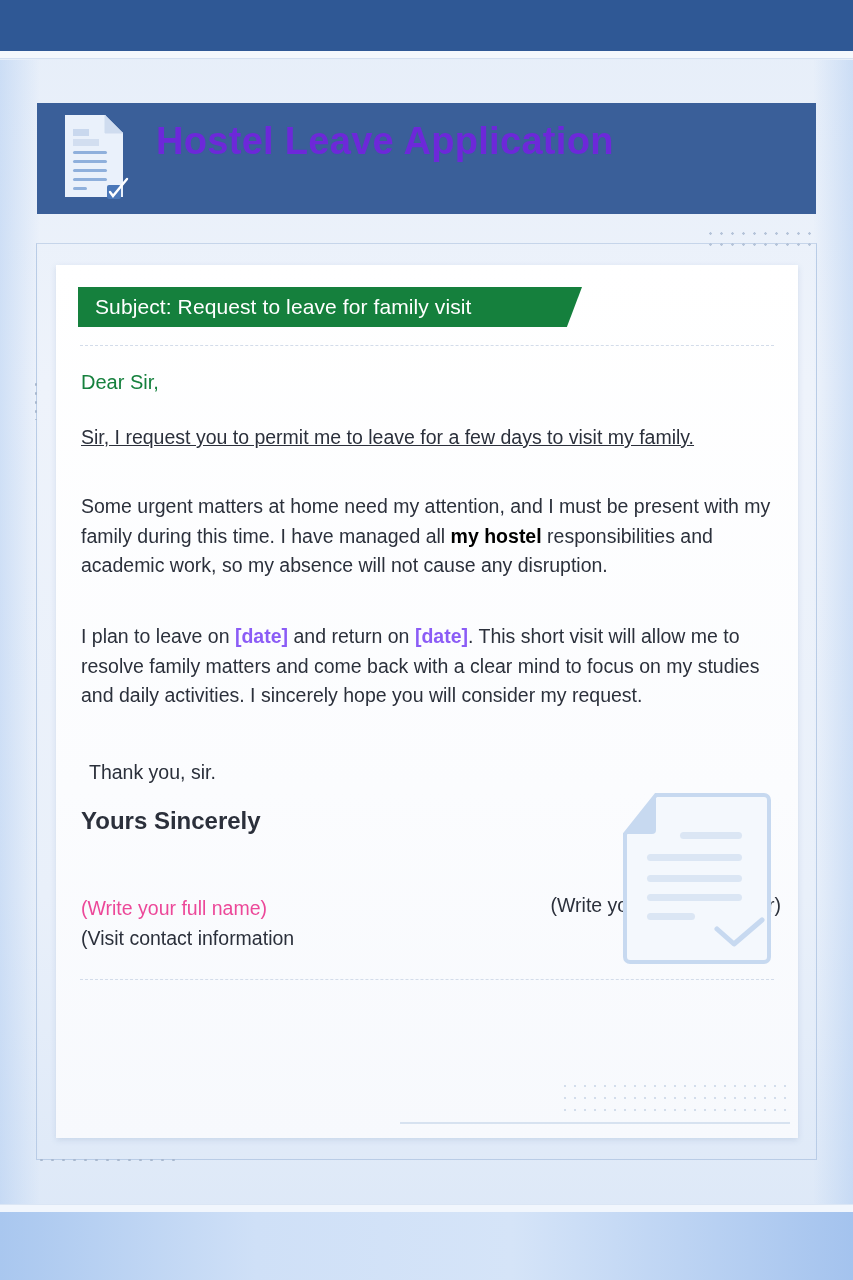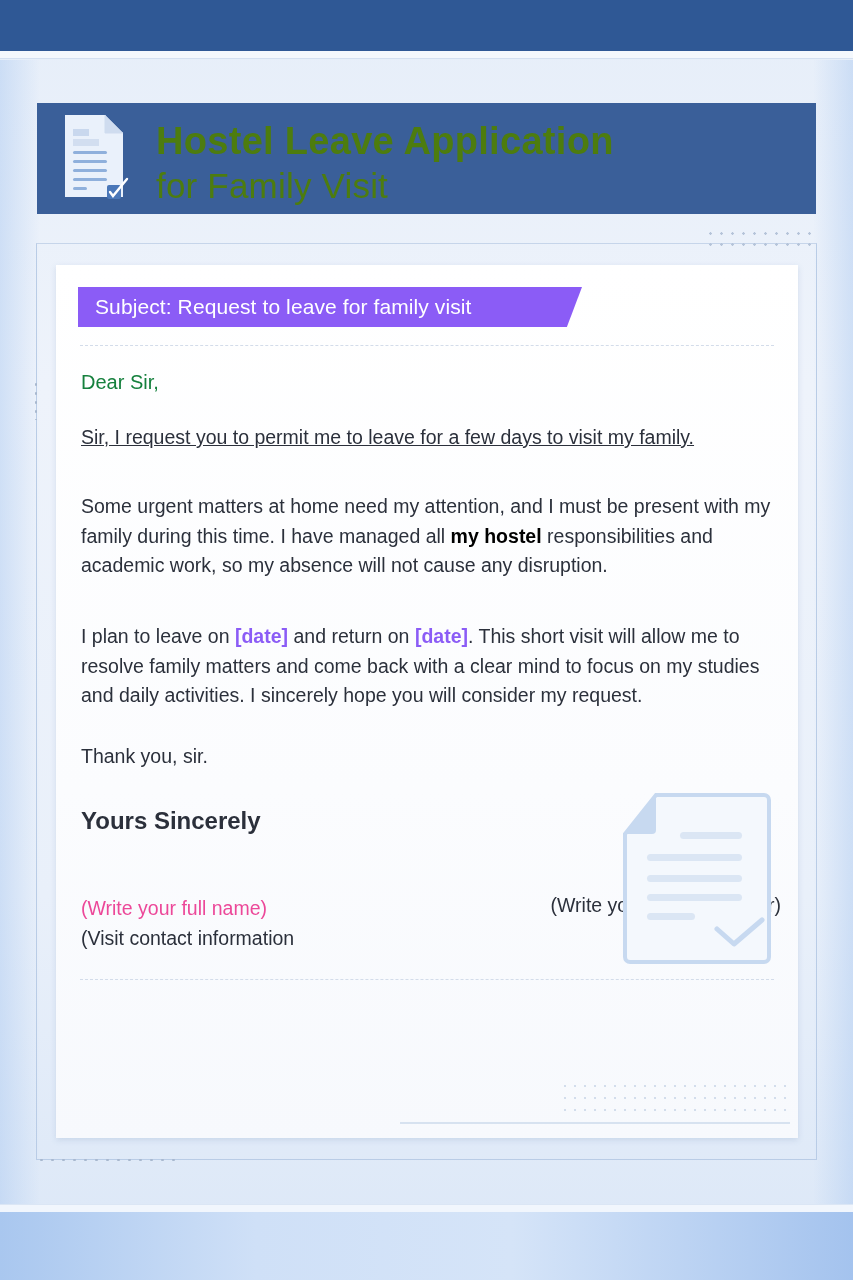--- a/index.html
+++ b/index.html
@@ -38,21 +38,21 @@
   .header-banner {
     position: absolute; left: 37px; top: 103px; width: 779px; height: 111px;
     background: #3a5f99;
     display: flex; align-items: center;
   }
   .doc-icon {
     position: absolute; left: 63px; top: 113px; width: 66px; height: 88px;
   }
   .title-wrap {
     position: absolute; left: 156px; top: 118px;
-    color: #4d7c0f;
+    color: #6d28d9;
   }
   .title-line1 {
     font-size: 38px; font-weight: bold; letter-spacing: 0.3px; line-height: 46px;
   }
   .title-line2 {
     font-size: 35px; font-weight: normal; line-height: 44px; letter-spacing: 0.2px;
   }
 
   .outer-frame {
     position: absolute; left: 36px; top: 243px; width: 781px; height: 917px;
@@ -86,40 +86,40 @@
   }
   .dot-pattern {
     position: absolute; left: 560px; top: 1080px; width: 228px; height: 40px;
     background-image: radial-gradient(circle, #c9d6e8 1px, transparent 1.5px);
     background-size: 10px 12px;
     opacity: 0.8;
   }
 
   .subject-bar {
     position: absolute; left: 78px; top: 287px; width: 504px; height: 40px;
-    background: #8b5cf6;
+    background: #15803d;
     clip-path: polygon(0 0, 100% 0, 97% 100%, 0 100%);
     color: #ffffff; font-size: 21px;
     display: flex; align-items: center; padding-left: 17px;
     letter-spacing: 0.1px;
   }
   .divider {
     position: absolute; left: 80px; height: 0;
     border-top: 1.5px dashed #d3dcea;
   }
 
   .text {
     position: absolute; left: 81px; width: 700px;
     font-size: 19.5px; line-height: 29.5px; color: #2b303b;
   }
   .greeting { top: 368px; font-size: 20px; font-weight: normal; color: #15803d; }
   .para1 { top: 423px; }
   .para2 { top: 492px; }
   .para3 { top: 622px; }
-  .thanks { top: 742px; }
+  .thanks { top: 758px; margin-left: 8px; }
   .closing { top: 806px; font-size: 24px; font-weight: bold; }
   .sig1 { top: 894px; color: #ec4899; }
   .sig2 { top: 891px; text-align: right; }
   .sig3 { top: 924px; }
 
   .b { font-weight: bold; color: #000000; }
   .date-ph { color: #8b5cf6; font-weight: bold; }
 
   .watermark-doc {
     position: absolute; left: 622px; top: 792px; width: 150px; height: 173px;
@@ -144,21 +144,20 @@
   <rect x="10" y="47" width="34" height="3" rx="1.5" fill="#8fb0dc"></rect>
   <rect x="10" y="56" width="34" height="3" rx="1.5" fill="#8fb0dc"></rect>
   <rect x="10" y="65" width="34" height="3" rx="1.5" fill="#8fb0dc"></rect>
   <rect x="10" y="74" width="14" height="3" rx="1.5" fill="#8fb0dc"></rect>
   <rect x="44" y="72" width="14" height="14" rx="2" fill="#4a77b8"></rect>
   <path d="M47 79 L50 83 L64 66" fill="none" stroke="#ffffff" stroke-width="2.4" stroke-linecap="round"></path>
 </svg>
 
 <div class="title-wrap">
   <div class="title-line1">Hostel Leave Application</div>
-  <div class="title-line2">for Family Visit</div>
 </div>
 
 <div class="outer-frame"></div>
 <div class="dots-top-right"></div>
 <div class="dots-bottom-left"></div>
 <div class="dots-left"></div>
 
 <div class="paper"></div>
 <div class="dot-pattern"></div>
 <div class="paper-inner-line"></div>

